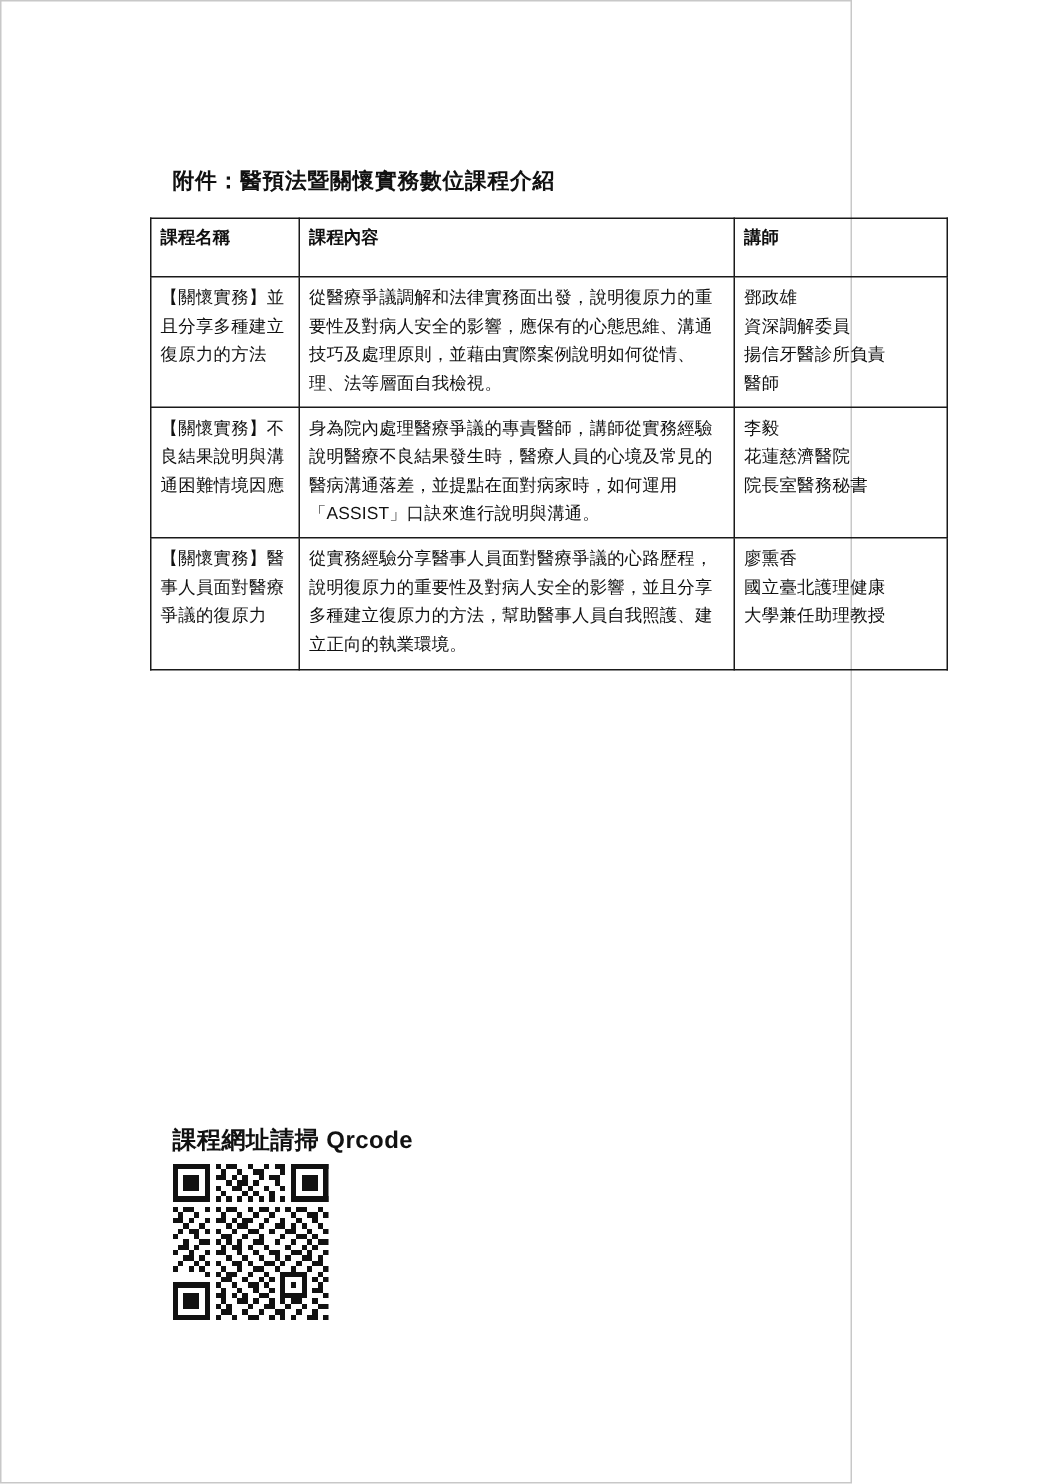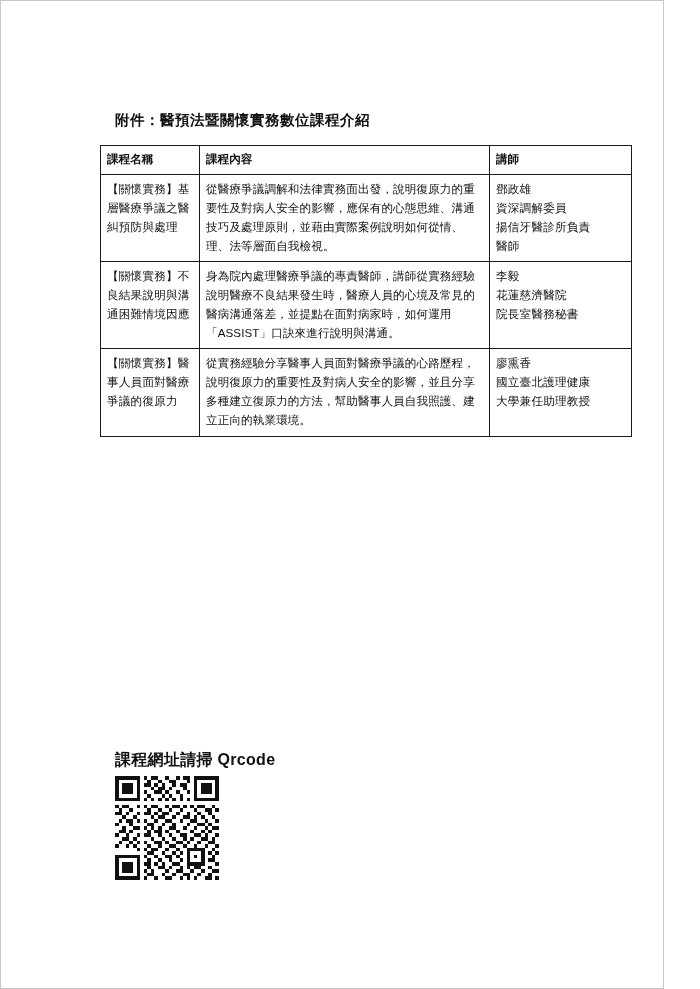--- a/index.html
+++ b/index.html
@@ -12,21 +12,21 @@
     background: #ffffff;
     font-family: "Liberation Sans", sans-serif;
     color: #111111;
     position: relative;
     overflow: hidden;
   }
   .page {
     position: absolute;
     left: 0;
     top: 0;
-    width: 664px;
+    width: 568px;
     height: 989px;
     box-sizing: border-box;
     border: 1px solid #c8c8c8;
     background: #ffffff;
     text-decoration: underline;
   }
   .doc-title {
     position: absolute;
     left: 114px;
     top: 110px;
@@ -51,21 +51,21 @@
   table.course-table td {
     border: 1px solid #1a1a1a;
     vertical-align: top;
     padding: 5px 6px 6px 6px;
     line-height: 1.62;
     text-align: left;
   }
   table.course-table thead th {
     font-weight: bold;
     padding-top: 5px;
-    padding-bottom: 7px;
+    padding-bottom: 17px;
     line-height: 1.4;
     vertical-align: middle;
   }
   .cell-name {
     letter-spacing: 0.2px;
   }
   .cell-content {
     text-align: justify;
     text-justify: inter-ideograph;
     letter-spacing: 0.1px;
@@ -116,21 +116,21 @@
     </colgroup>
     <thead>
       <tr>
         <th>課程名稱</th>
         <th>課程內容</th>
         <th>講師</th>
       </tr>
     </thead>
     <tbody>
       <tr>
-        <td class="cell-name">【關懷實務】基層醫療爭議之醫糾預防與處理</td>
+        <td class="cell-name">【關懷實務】並且分享多種建立復原力的方法</td>
         <td class="cell-content">從醫療爭議調解和法律實務面出發，說明復原力的重要性及對病人安全的影響，應保有的心態思維、溝通技巧及處理原則，並藉由實際案例說明如何從情、理、法等層面自我檢視。</td>
         <td class="cell-lecturer lect-pad-2" style="white-space: pre-line;">鄧政雄
 資深調解委員
 揚信牙醫診所負責
 醫師</td>
       </tr>
       <tr>
         <td class="cell-name">【關懷實務】不良結果說明與溝通困難情境因應</td>
         <td class="cell-content">身為院內處理醫療爭議的專責醫師，講師從實務經驗說明醫療不良結果發生時，醫療人員的心境及常見的醫病溝通落差，並提點在面對病家時，如何運用「ASSIST」口訣來進行說明與溝通。</td>
         <td class="cell-lecturer lect-pad-4" style="white-space: pre-line;">李毅

